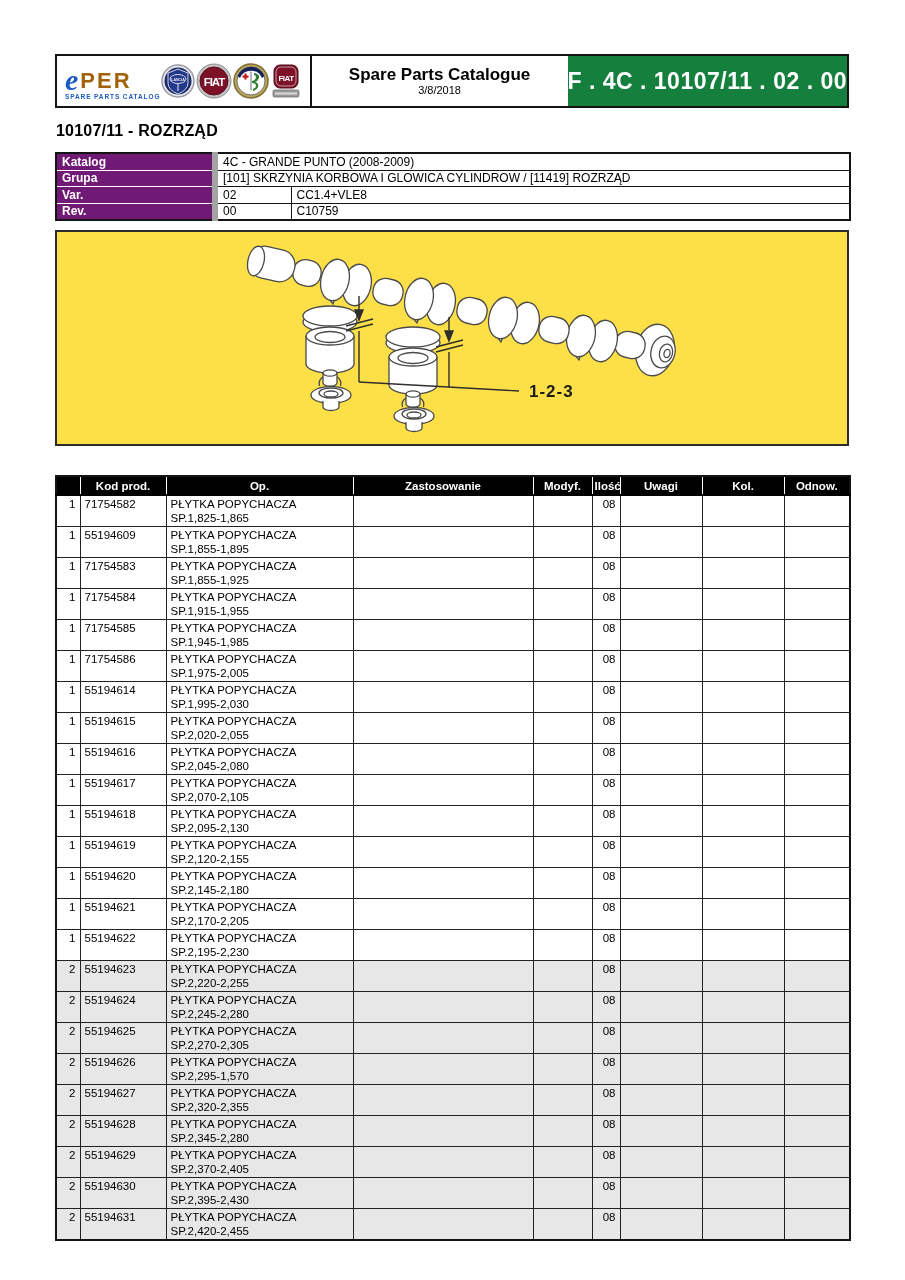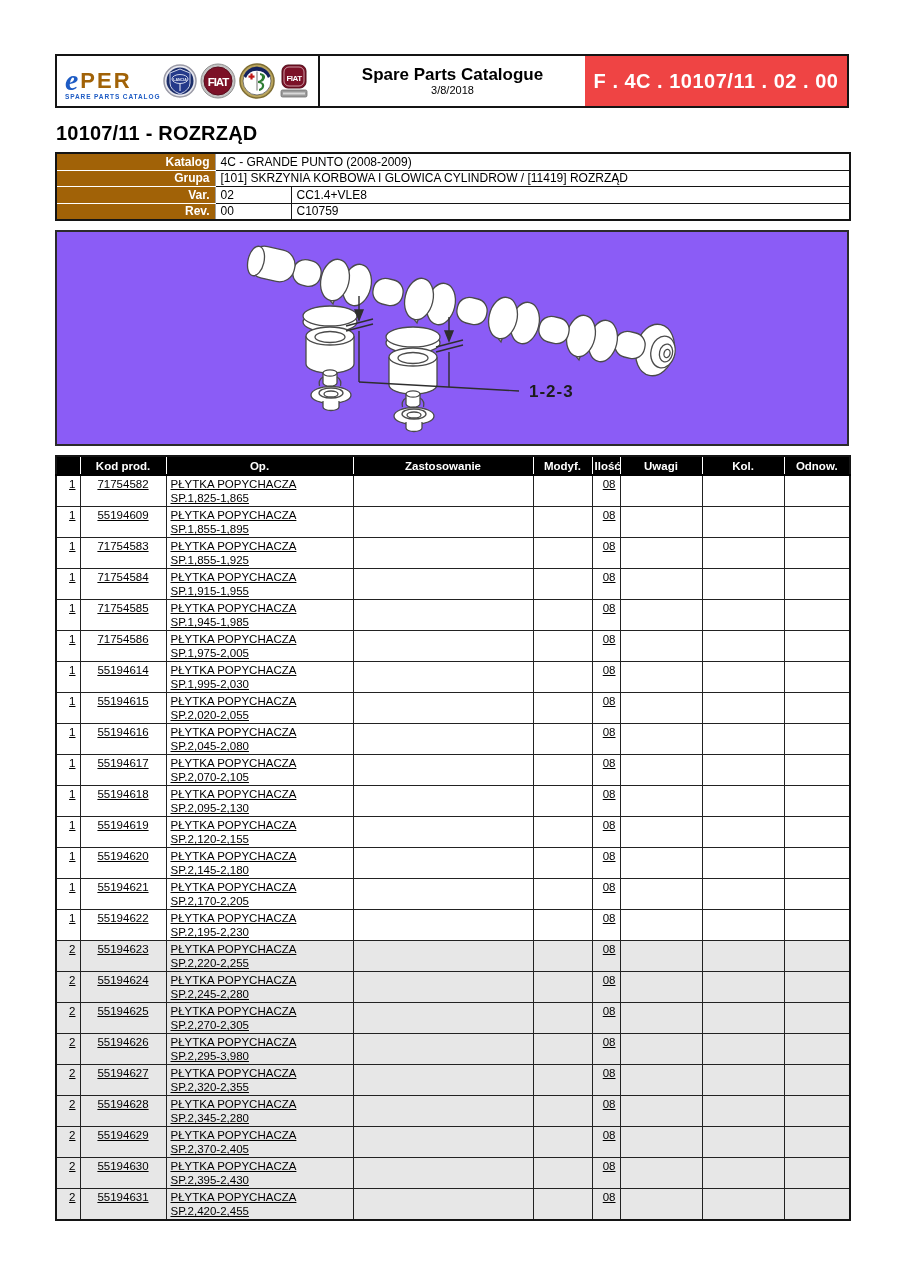--- a/index.html
+++ b/index.html
@@ -8,60 +8,60 @@
 
   
   .header-bar{position:absolute;left:55px;top:54px;width:794px;height:54px;
               border:2px solid #141414;box-sizing:border-box;display:flex;background:#fff;}
   .logos{width:263px;box-sizing:border-box;border-right:2px solid #141414;
          display:flex;align-items:center;justify-content:space-between;padding:4px 8px;}
   .title-box{width:265px;box-sizing:border-box;display:flex;flex-direction:column;
              align-items:center;justify-content:center;line-height:1.15;}
   .title-box .t1{font-weight:bold;font-size:17px;}
   .title-box .t2{font-size:11px;}
-  .code-box{flex:1;background:#ef4444;color:#fff;display:flex;align-items:center;
-            justify-content:center;font-weight:bold;font-size:20px;letter-spacing:.5px;white-space:nowrap;}
+  .code-box{flex:1;background:#15803d;color:#fff;display:flex;align-items:center;
+            justify-content:center;font-weight:bold;font-size:23px;letter-spacing:.5px;white-space:nowrap;}
 
   
   .eper{display:flex;flex-direction:column;line-height:1;}
   .eper .row{display:flex;align-items:flex-end;}
   .eper .e{font-family:"Liberation Serif",serif;font-style:italic;font-size:30px;
            color:#1d5bc4;font-weight:bold;margin-right:2px;transform:translateY(3px);}
   .eper .per{font-size:22px;font-weight:bold;color:#a16207;letter-spacing:2px;
              border-bottom:0;}
   .eper .sub{font-size:6.5px;font-weight:bold;color:#1d5bc4;letter-spacing:.9px;margin-top:2px;}
   .badge{flex:0 0 auto;}
 
   
-  .page-title{position:absolute;left:56px;top:122px;font-size:20px;font-weight:bold;letter-spacing:.2px;}
+  .page-title{position:absolute;left:56px;top:122px;font-size:16px;font-weight:bold;letter-spacing:.2px;}
 
   
   .meta-table{position:absolute;left:55px;top:152px;width:794px;border-collapse:collapse;
               font-size:12px;table-layout:fixed;border:2px solid #141414;}
   .meta-table td{border:1px solid #141414;height:15.5px;padding:0 5px;overflow:hidden;white-space:nowrap;}
-  .meta-table td.lbl{background:#a16207;color:#fff;font-weight:bold;text-align:right;
-                     border-bottom:1px solid #fff;border-right:1px solid #a3a3a3;}
+  .meta-table td.lbl{background:#701a75;color:#fff;font-weight:bold;text-align:left;
+                     border-bottom:1px solid #fff;border-right:6px solid #a3a3a3;}
   .meta-table tr:last-child td.lbl{border-bottom:1px solid #000;}
 
   
   .diagram-panel{position:absolute;left:55px;top:230px;width:794px;height:216px;
-                 border:2px solid #2b2b2b;box-sizing:border-box;background:#8b5cf6;}
+                 border:2px solid #2b2b2b;box-sizing:border-box;background:#fde047;}
   .diagram-panel svg{display:block;width:100%;height:100%;}
 
   
-  .parts-table{position:absolute;left:55px;top:455px;width:794px;border-collapse:collapse;
-               table-layout:fixed;font-size:11.5px;border:2px solid #141414;text-decoration:underline;}
+  .parts-table{position:absolute;left:55px;top:475px;width:794px;border-collapse:collapse;
+               table-layout:fixed;font-size:11.5px;border:2px solid #141414;}
   .parts-table th{background:#000;color:#fff;font-weight:bold;font-size:11.5px;height:15px;
                   border-right:1px solid #fff;border-bottom:2px solid #000;padding:1px 2px;
                   text-align:center;overflow:hidden;white-space:nowrap;}
   .parts-table th:last-child{border-right:1px solid #000;}
   .parts-table td{border:1px solid #222;vertical-align:top;padding:1px 4px;height:28px;
                   line-height:14px;overflow:hidden;white-space:nowrap;}
   .parts-table td.ref{text-align:right;}
-  .parts-table td.code{text-align:center;}
+  .parts-table td.code{text-align:left;}
   .parts-table td.qty{text-align:right;}
   .parts-table tr.alt td{background:#e7e7e7;}
 </style>
 </head>
 <body>
 
 <div class="page">
 
   <div class="header-bar">
     <div class="logos">
@@ -500,21 +500,21 @@
           <td class="qty">08</td>
           <td class="uwagi"></td>
           <td class="kol"></td>
           <td class="odnow"></td>
         </tr>
         <tr class="alt">
           <td class="ref">2</td>
           <td class="code">55194626</td>
           <td class="op">
             <div>PŁYTKA POPYCHACZA</div>
-            <div>SP.2,295-3,980</div>
+            <div>SP.2,295-1,570</div>
           </td>
           <td class="zast"></td>
           <td class="modyf"></td>
           <td class="qty">08</td>
           <td class="uwagi"></td>
           <td class="kol"></td>
           <td class="odnow"></td>
         </tr>
         <tr class="alt">
           <td class="ref">2</td>

